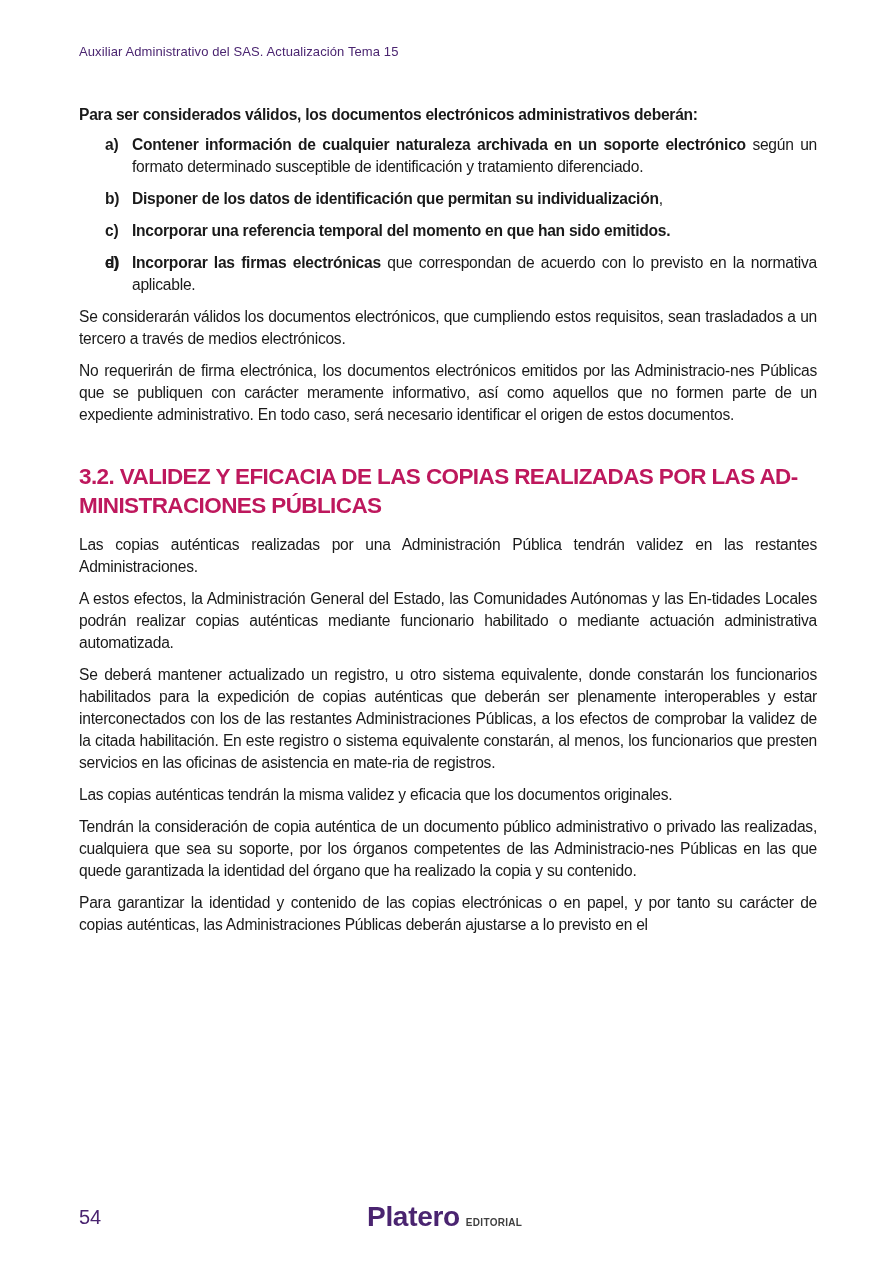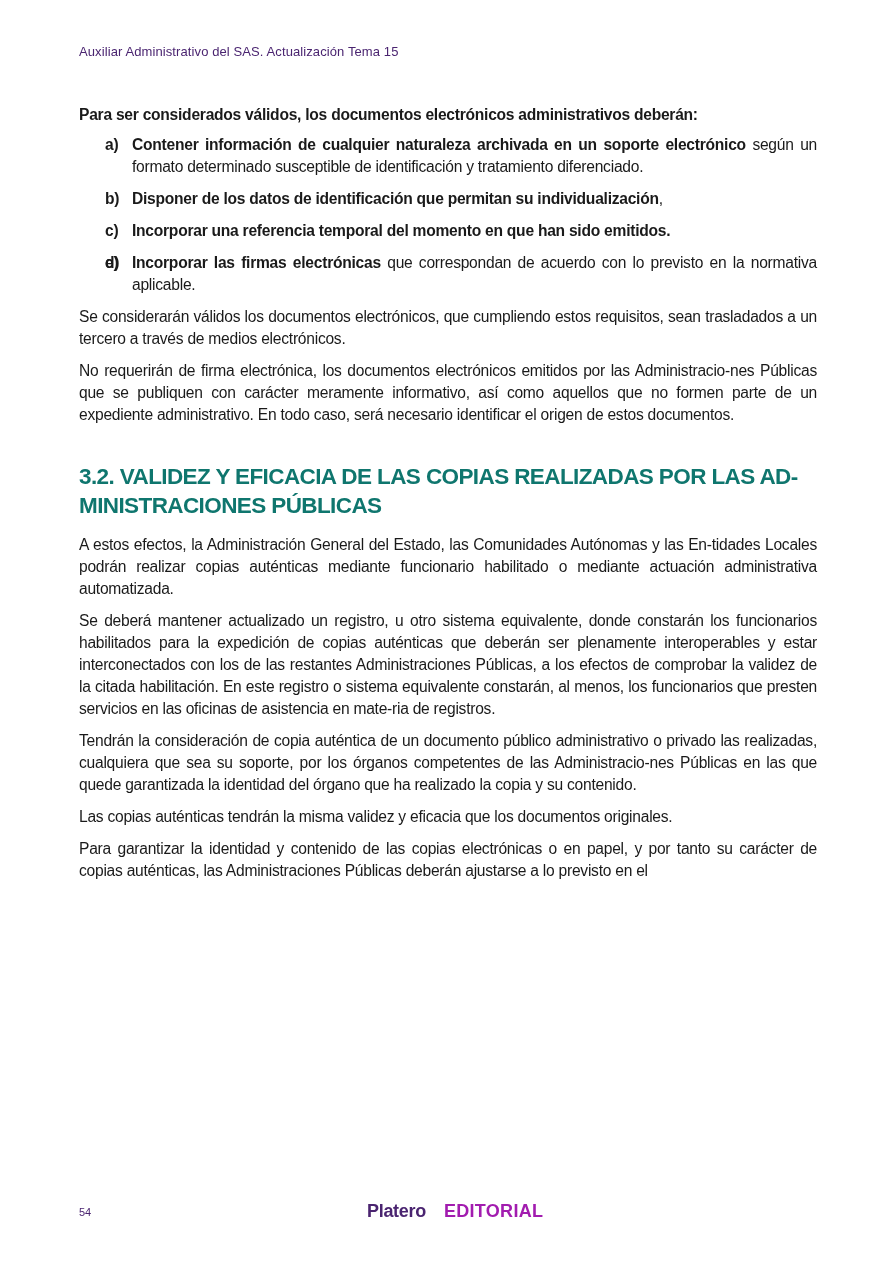--- a/index.html
+++ b/index.html
@@ -53,48 +53,48 @@
     }
     .b { font-weight: bold; }
     .indent-p {
       padding-left: 26px;
     }
     .section-title {
       margin: 36px 0 14px 0;
       font-size: 22.5px;
       line-height: 29px;
       font-weight: bold;
-      color: #0f766e;
+      color: #be185d;
       text-align: left;
       letter-spacing: -0.6px;
     }
     .footer-page {
       position: absolute;
       left: 79px;
       top: 1206px;
-      font-size: 11px;
+      font-size: 20px;
       color: #4a2470;
     }
     .footer-brand {
       position: absolute;
       left: 367px;
       top: 1201px;
       color: #4a2470;
       white-space: nowrap;
     }
     .footer-brand .name {
-      font-size: 18px;
+      font-size: 28px;
       font-weight: bold;
       letter-spacing: -0.3px;
     }
     .footer-brand .editorial {
-      font-size: 18px;
+      font-size: 10px;
       font-weight: bold;
-      color: #a21caf;
-      margin-left: 18px;
+      color: #404040;
+      margin-left: 6px;
       letter-spacing: 0.3px;
     }
   </style>
 </head>
 <body>
 
 <div class="running-header">Auxiliar Administrativo del SAS. Actualización Tema 15</div>
 
 <div class="content">
   <p class="intro">Para ser considerados válidos, los documentos electrónicos administrativos deberán:</p>
@@ -123,24 +123,25 @@
   <div class="list-item">
     <span class="marker">e)</span>
     <span class="b">Incorporar las firmas electrónicas</span><span> que correspondan de acuerdo con lo previsto en la normativa aplicable.</span>
   </div>
 
   <p>Se considerarán válidos los documentos electrónicos, que cumpliendo estos requisitos, sean trasladados a un tercero a través de medios electrónicos.</p>
   <p>No requerirán de firma electrónica, los documentos electrónicos emitidos por las Administracio-nes Públicas que se publiquen con carácter meramente informativo, así como aquellos que no formen parte de un expediente administrativo. En todo caso, será necesario identificar el origen de estos documentos.</p>
 
   <h2 class="section-title">3.2. VALIDEZ Y EFICACIA DE LAS COPIAS REALIZADAS POR LAS AD-MINISTRACIONES PÚBLICAS</h2>
 
+  <p>Las copias auténticas realizadas por una Administración Pública tendrán validez en las restantes Administraciones.</p>
   <p>A estos efectos, la Administración General del Estado, las Comunidades Autónomas y las En-tidades Locales podrán realizar copias auténticas mediante funcionario habilitado o mediante actuación administrativa automatizada.</p>
   <p>Se deberá mantener actualizado un registro, u otro sistema equivalente, donde constarán los funcionarios habilitados para la expedición de copias auténticas que deberán ser plenamente interoperables y estar interconectados con los de las restantes Administraciones Públicas, a los efectos de comprobar la validez de la citada habilitación. En este registro o sistema equivalente constarán, al menos, los funcionarios que presten servicios en las oficinas de asistencia en mate-ria de registros.</p>
+  <p>Las copias auténticas tendrán la misma validez y eficacia que los documentos originales.</p>
   <p>Tendrán la consideración de copia auténtica de un documento público administrativo o privado las realizadas, cualquiera que sea su soporte, por los órganos competentes de las Administracio-nes Públicas en las que quede garantizada la identidad del órgano que ha realizado la copia y su contenido.</p>
-  <p>Las copias auténticas tendrán la misma validez y eficacia que los documentos originales.</p>
   <p>Para garantizar la identidad y contenido de las copias electrónicas o en papel, y por tanto su carácter de copias auténticas, las Administraciones Públicas deberán ajustarse a lo previsto en el</p>
 </div>
 
 <div class="footer-page">54</div>
 
 <div class="footer-brand">
   <span class="name">Platero</span><span class="editorial">EDITORIAL</span>
 </div>
 
 </body></html>

